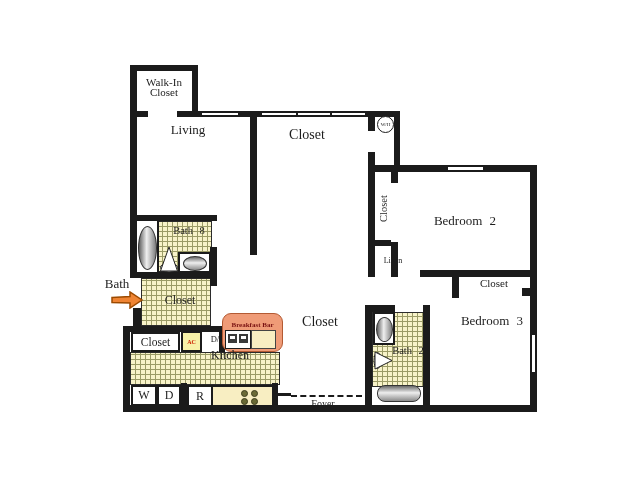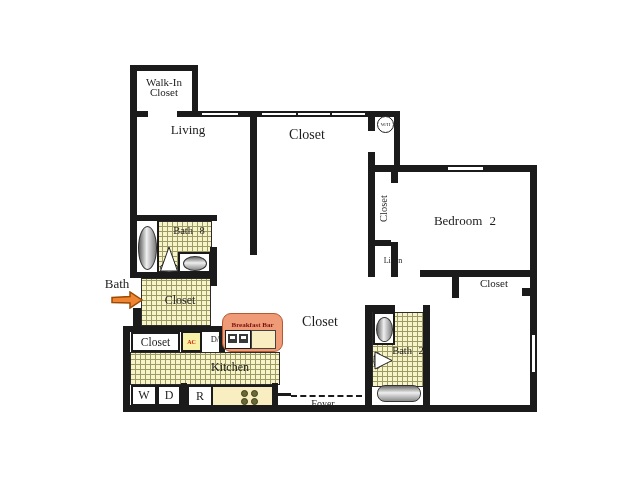--- a/index.html
+++ b/index.html
@@ -153,24 +153,25 @@
     <polygon points="1,6.5 19,5.5 19,1 31,9 19,17 19,12 1,11.5" style="fill:var(--entry_arrow_fill,#ef8433);stroke:var(--entry_arrow_border,#9c4a00);stroke-width:1.5"></polygon>
   </svg>
 
   <div class="lbl" style="left:134px;top:77px;width:60px;font-size:11px;line-height:10px;white-space:normal">
     <div>Walk-In</div>
     <div>Closet</div>
   </div>
   <div class="lbl" style="left:153px;top:122px;width:70px;font-size:13px">Living</div>
   <div class="lbl" style="left:272px;top:127px;width:70px;font-size:14px">Closet</div>
   <div class="lbl" style="left:415px;top:213px;width:100px;font-size:13px;word-spacing:4px">Bedroom 2</div>
+  <div class="lbl" style="left:442px;top:313px;width:100px;font-size:13px;word-spacing:4px">Bedroom 3</div>
   <div class="lbl" style="left:464px;top:277px;width:60px;font-size:11px">Closet</div>
   <div class="lbl" style="left:358px;top:203px;width:50px;font-size:10.5px;transform:rotate(-90deg)">Closet</div>
   <div class="lbl" style="left:377px;top:256px;width:32px;font-size:8px">Linen</div>
   <div class="lbl" style="left:92px;top:276px;width:50px;font-size:13px">Bath</div>
   <div class="lbl" style="left:150px;top:293px;width:60px;font-size:12px">Closet</div>
   <div class="lbl" style="left:285px;top:314px;width:70px;font-size:14px">Closet</div>
-  <div class="lbl" style="left:195px;top:360px;width:70px;font-size:12px">Kitchen</div>
+  <div class="lbl" style="left:195px;top:348px;width:70px;font-size:12px">Kitchen</div>
   <div class="lbl" style="left:158px;top:225px;width:62px;font-size:10.5px;word-spacing:4px">Bath 8</div>
   <div class="lbl" style="left:377px;top:345px;width:62px;font-size:10.5px;word-spacing:4px">Bath 2</div>
   <div class="lbl" style="left:298px;top:398px;width:50px;font-size:10px">Foyer</div>
 
 </div>
 
 </body></html>

